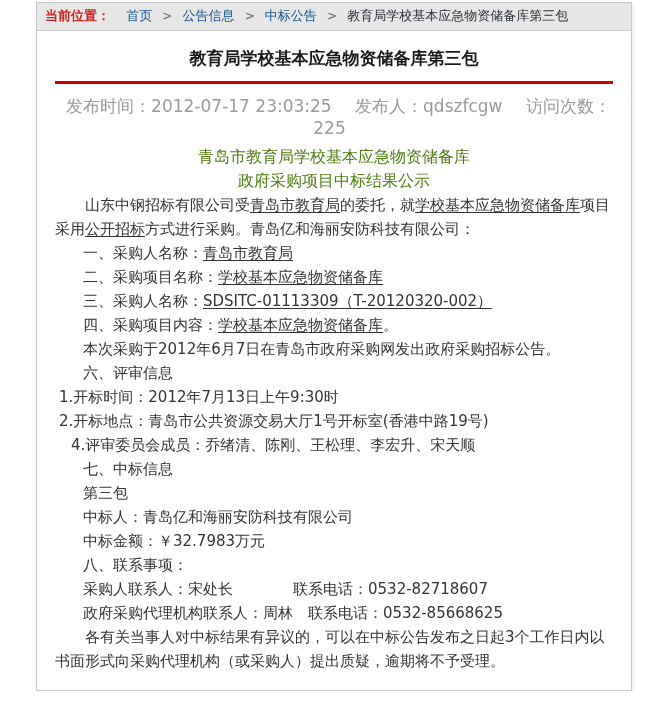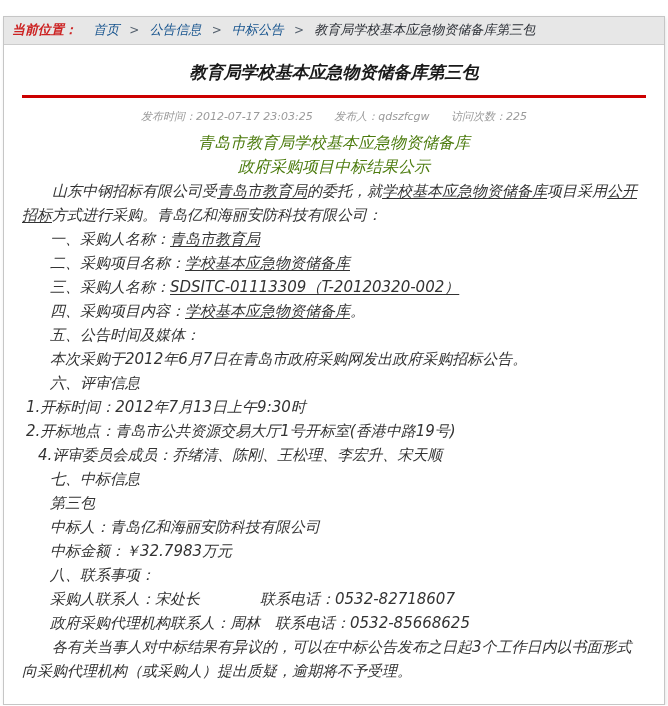--- a/index.html
+++ b/index.html
@@ -1,27 +1,26 @@
 <!DOCTYPE html>
 <html><head>
 <meta charset="utf-8">
 <style>
   * { box-sizing: border-box; }
   html, body { margin: 0; padding: 0; background: #ffffff; }
   body { font-family: "DejaVu Sans", sans-serif; }
 
   .page {
-    width: 662px;
+    width: 596px;
     height: 689px;
-    margin: 16px auto 0;
+    margin: 2px auto 0;
     background: #fff;
     border: 1px solid #c6c6c6;
     box-shadow: 1px 2px 4px rgba(0,0,0,0.10);
     overflow: hidden;
-    font-style: italic;
   }
 
   
   .crumbbar {
     background: #e7e7e7;
     border-bottom: 1px solid #cccccc;
     padding: 5px 8px 6px;
     font-size: 13px;
     line-height: 16px;
     color: #444;
@@ -37,21 +36,21 @@
     text-align: center;
     font-size: 17px;
     font-weight: bold;
     color: #1a1a1a;
     padding: 16px 0 11px;
   }
   .red-rule { height: 3px; margin: 0 18px; }
 
   .meta {
     text-align: center;
-    font-size: 11px;
+    font-size: 17px;
     color: #9a9a9a;
     padding: 11px 0 4px;
   }
   .meta .m-item { margin: 0 9px; }
 
   
   .doc-body {
     padding: 3px 18px 0;
     font-size: 15px;
     line-height: 24px;
@@ -92,21 +91,20 @@
   </div>
 
   <div class="doc-body">
       <div class="line center-lg"><span>青岛市教育局学校基本应急物资储备库</span></div>
       <div class="line center-lg"><span>政府采购项目中标结果公示</span></div>
       <div class="line para"><span>山东中钢招标有限公司受</span><span class="u">青岛市教育局</span><span>的委托，就</span><span class="u">学校基本应急物资储备库</span><span>项目采用</span><span class="u">公开招标</span><span>方式进行采购。青岛亿和海丽安防科技有限公司：</span></div>
       <div class="line i2"><span>一、采购人名称：</span><span class="u">青岛市教育局</span></div>
       <div class="line i2"><span>二、采购项目名称：</span><span class="u">学校基本应急物资储备库</span></div>
       <div class="line i2"><span>三、采购人名称：</span><span class="u">SDSITC-01113309（T-20120320-002） </span></div>
       <div class="line i2"><span>四、采购项目内容：</span><span class="u">学校基本应急物资储备库</span><span>。</span></div>
-      <div class="line i2"><span>五、公告时间及媒体：</span></div>
       <div class="line i2"><span>本次采购于2012年6月7日在青岛市政府采购网发出政府采购招标公告。</span></div>
       <div class="line i2"><span>六、评审信息</span></div>
       <div class="line i0"><span>1.开标时间：2012年7月13日上午9:30时</span></div>
       <div class="line i0"><span>2.开标地点：青岛市公共资源交易大厅1号开标室(香港中路19号)</span></div>
       <div class="line i1"><span>4.评审委员会成员：乔绪清、陈刚、王松理、李宏升、宋天顺</span></div>
       <div class="line i2"><span>七、中标信息</span></div>
       <div class="line i2"><span>第三包</span></div>
       <div class="line i2"><span>中标人：青岛亿和海丽安防科技有限公司</span></div>
       <div class="line i2"><span>中标金额：￥32.7983万元</span></div>
       <div class="line i2"><span>八、联系事项：</span></div>

